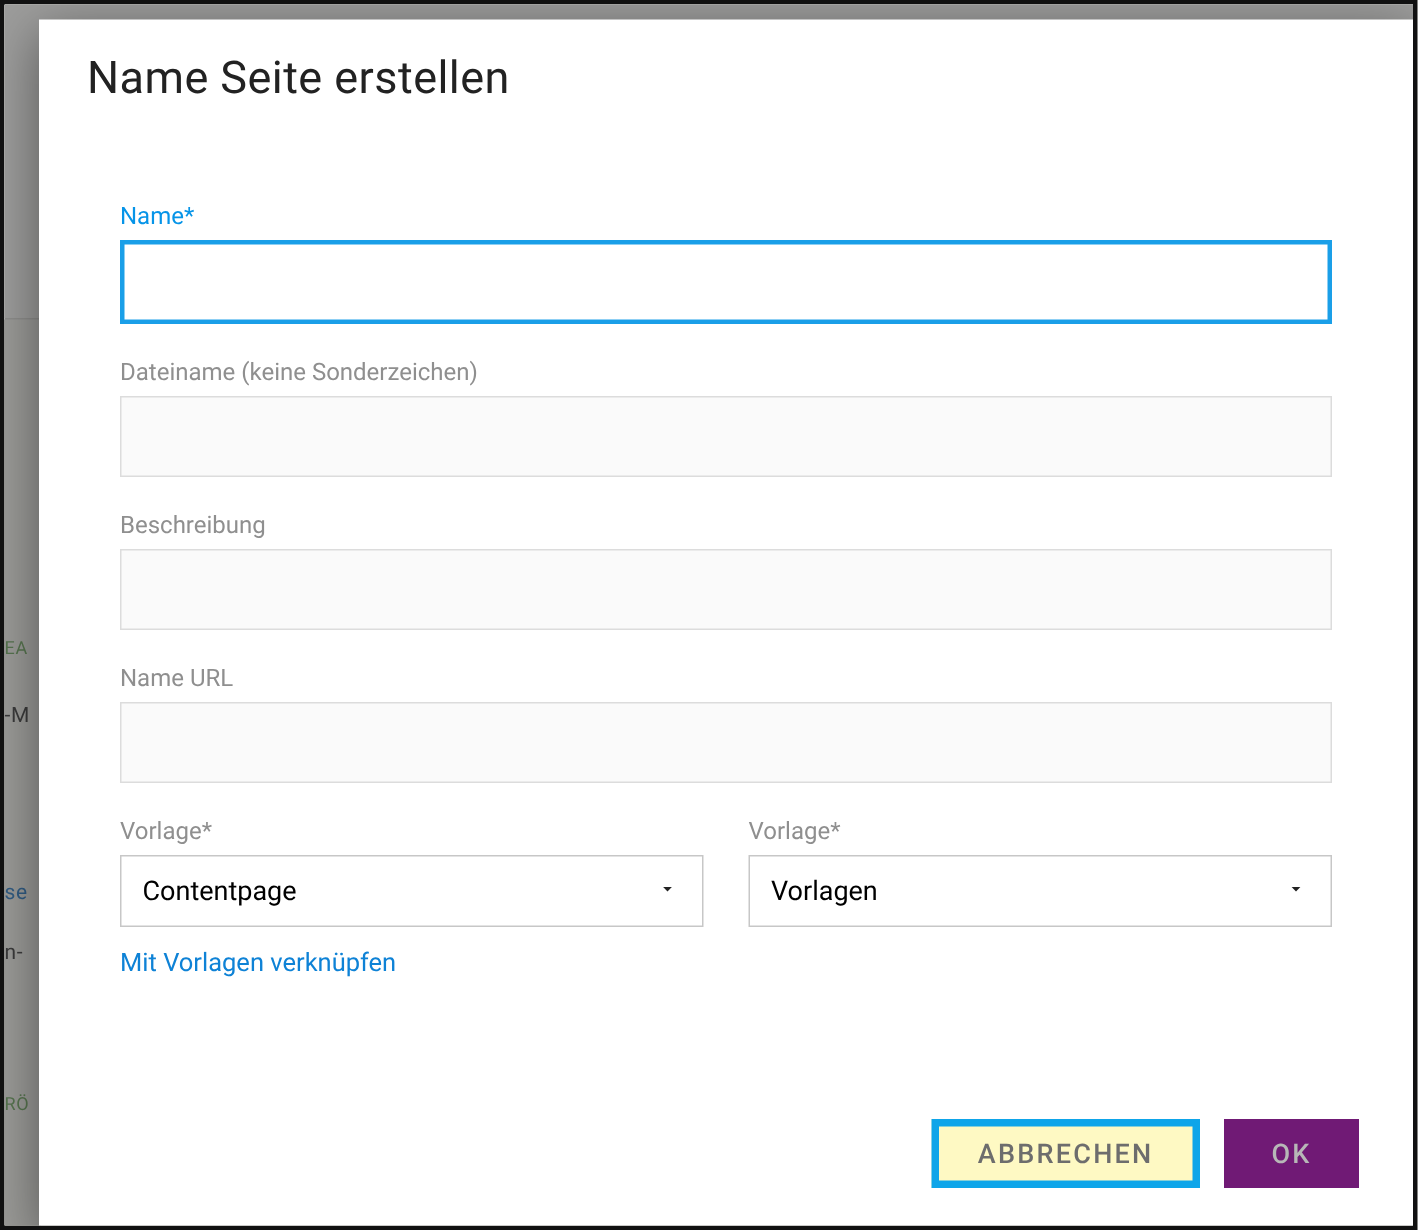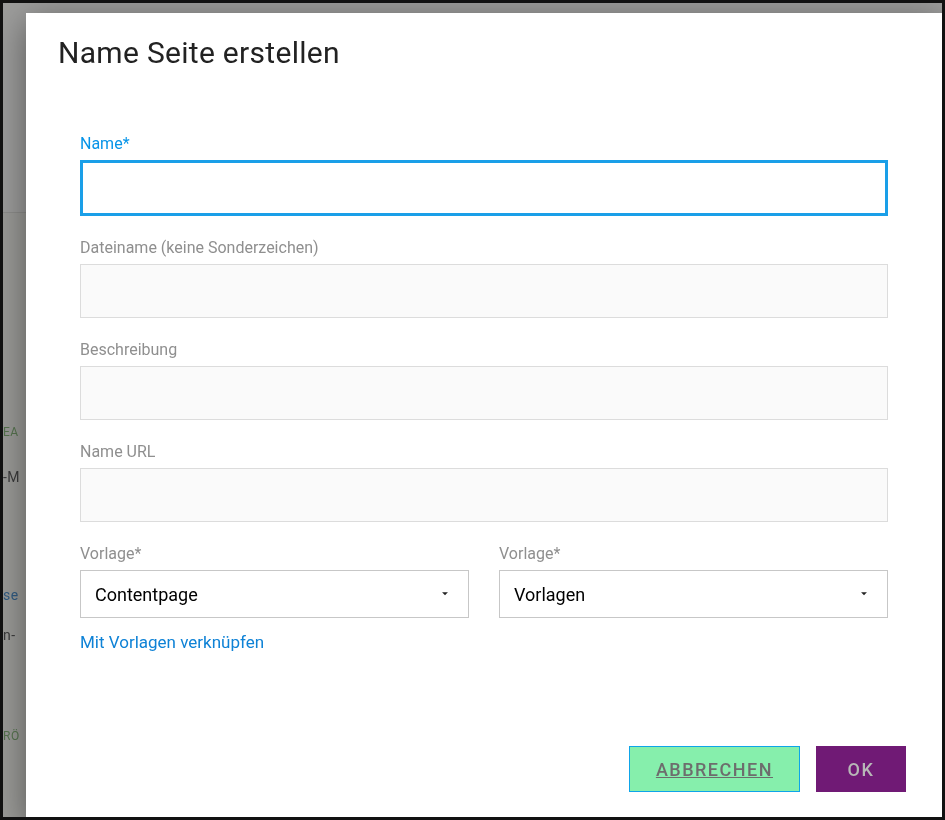--- a/index.html
+++ b/index.html
@@ -136,25 +136,24 @@
     font-size: 18px;
     letter-spacing: 1.5px;
     font-weight: 500;
     text-transform: uppercase;
     display: flex;
     align-items: center;
     justify-content: center;
     user-select: none;
   }
   .btn-secondary {
-    background: #86efac;
-    border: 1px solid #0ea5e9;
+    background: #fef9c3;
+    border: 5px solid #0ea5e9;
     color: #6d6d6d;
     cursor: pointer;
-    text-decoration: underline;
   }
   .btn-primary {
     background: #701a75;
     color: #b7b7b7;
     min-width: 90px;
     cursor: default;
     text-align: right;
   }
 </style>
 </head>

